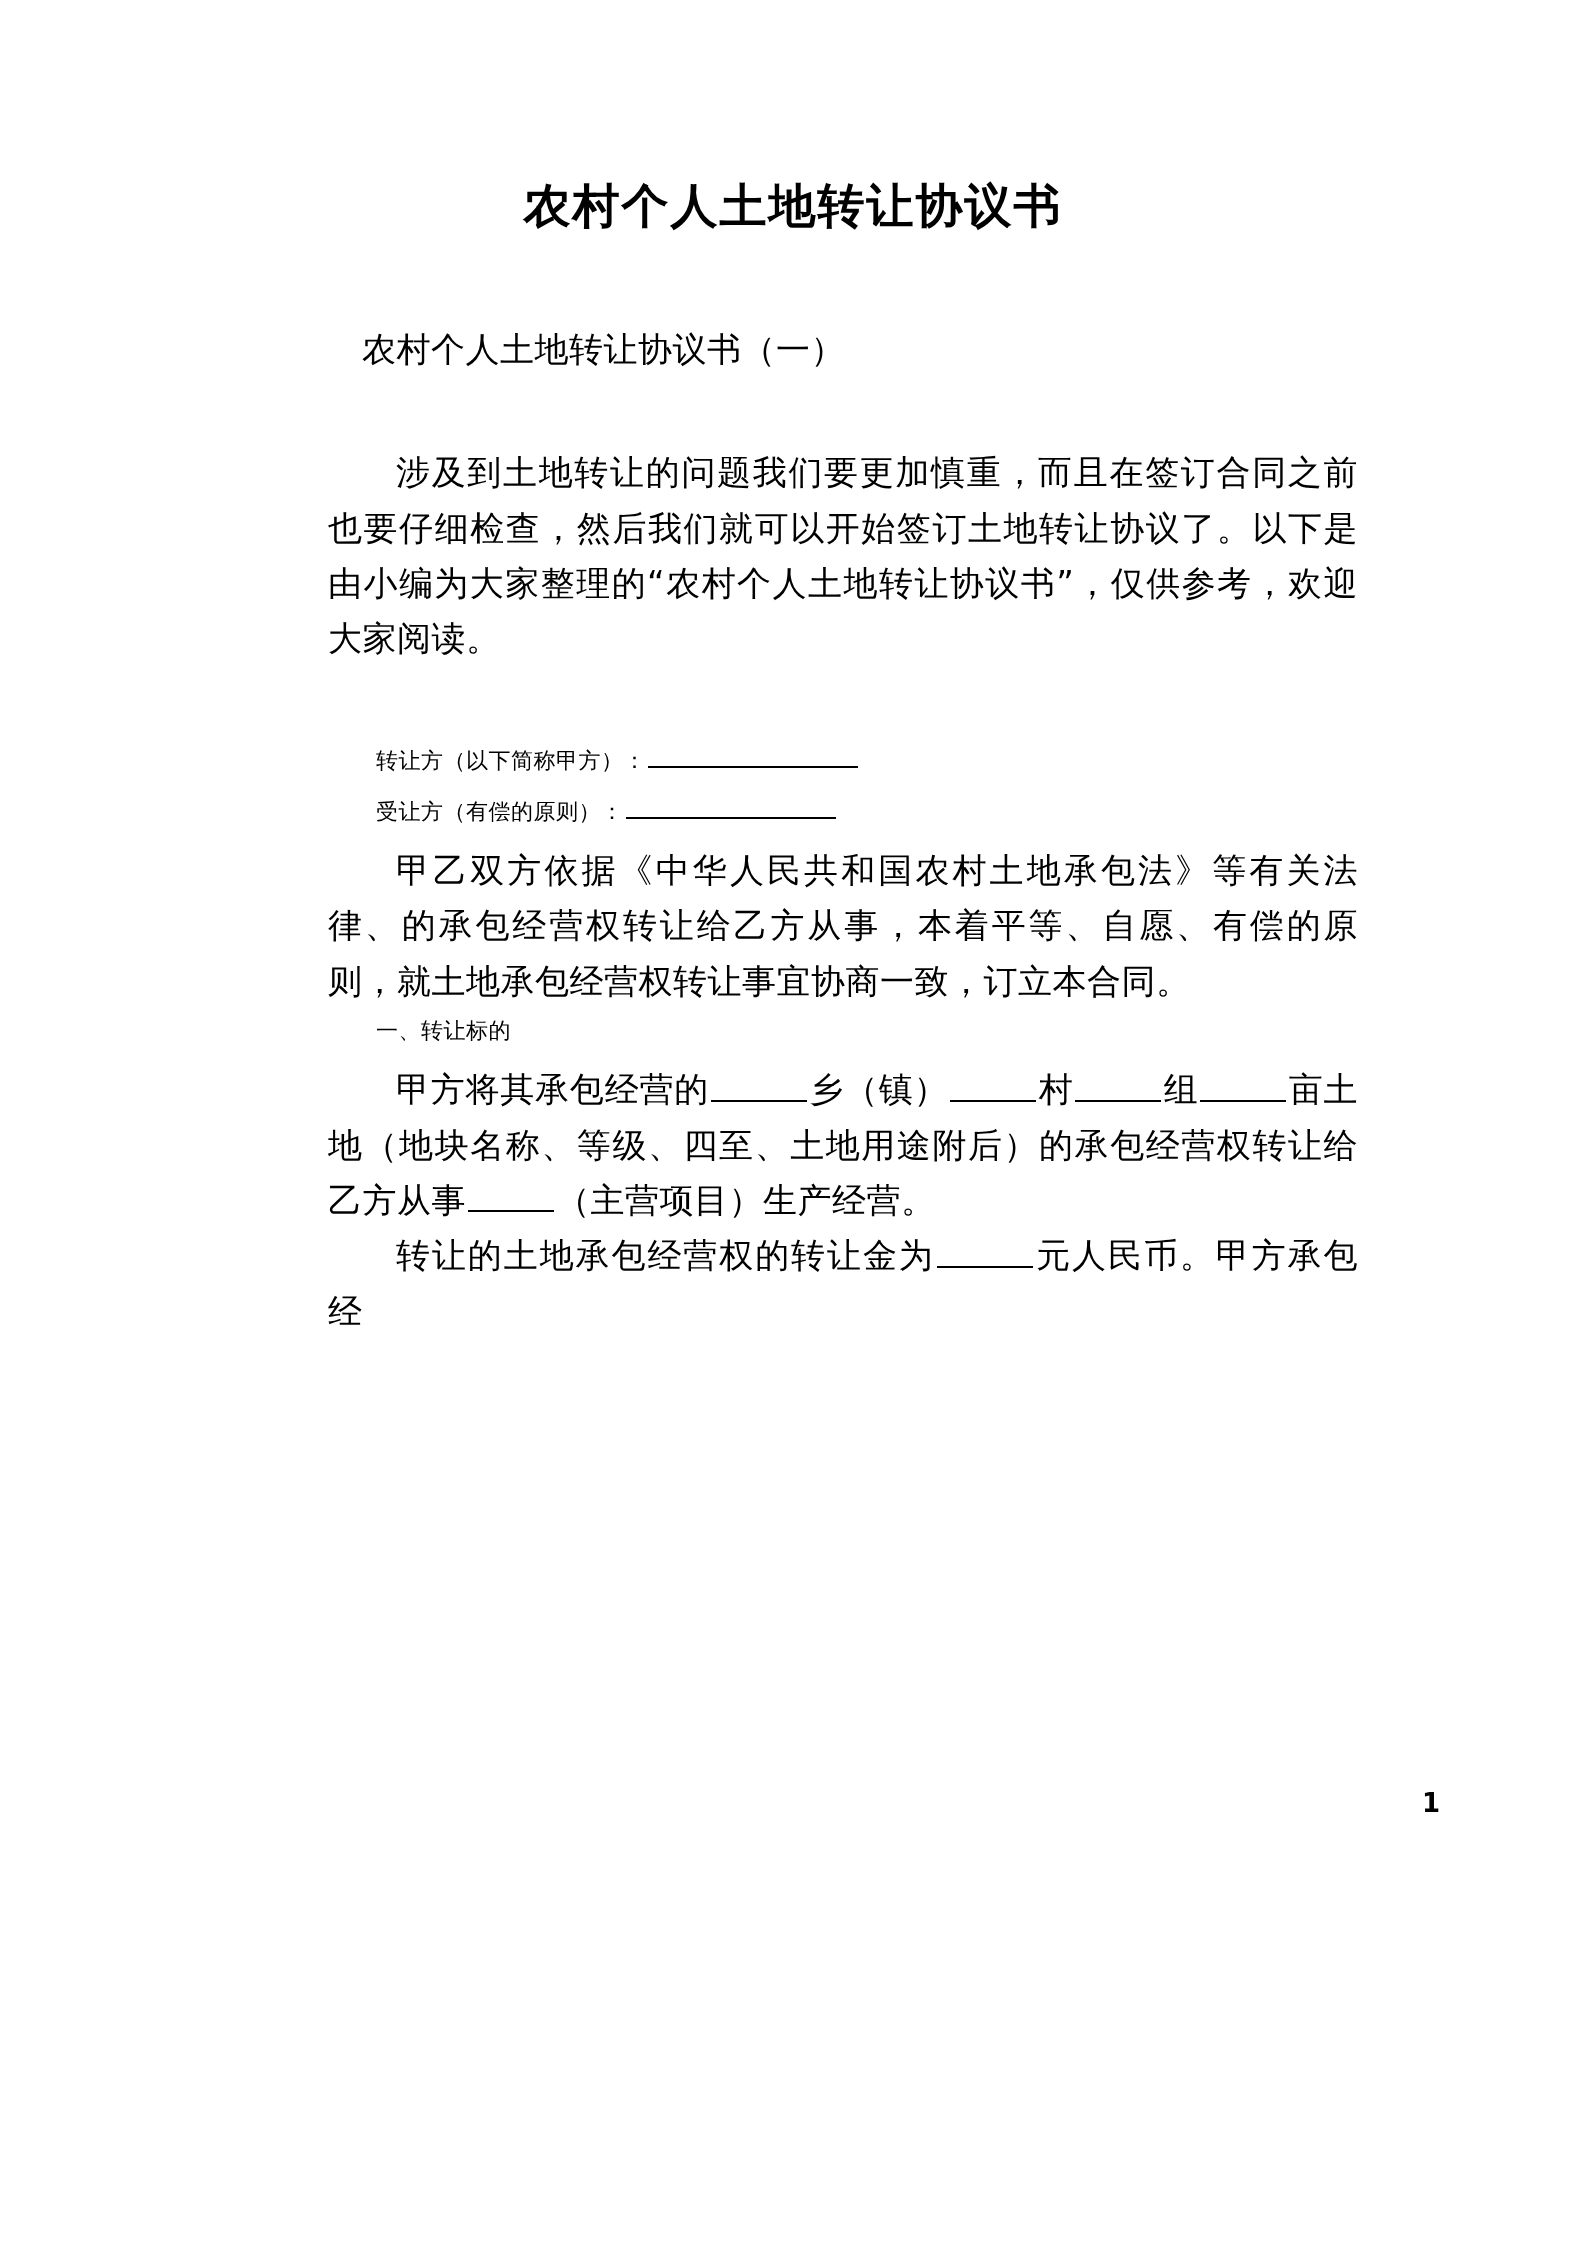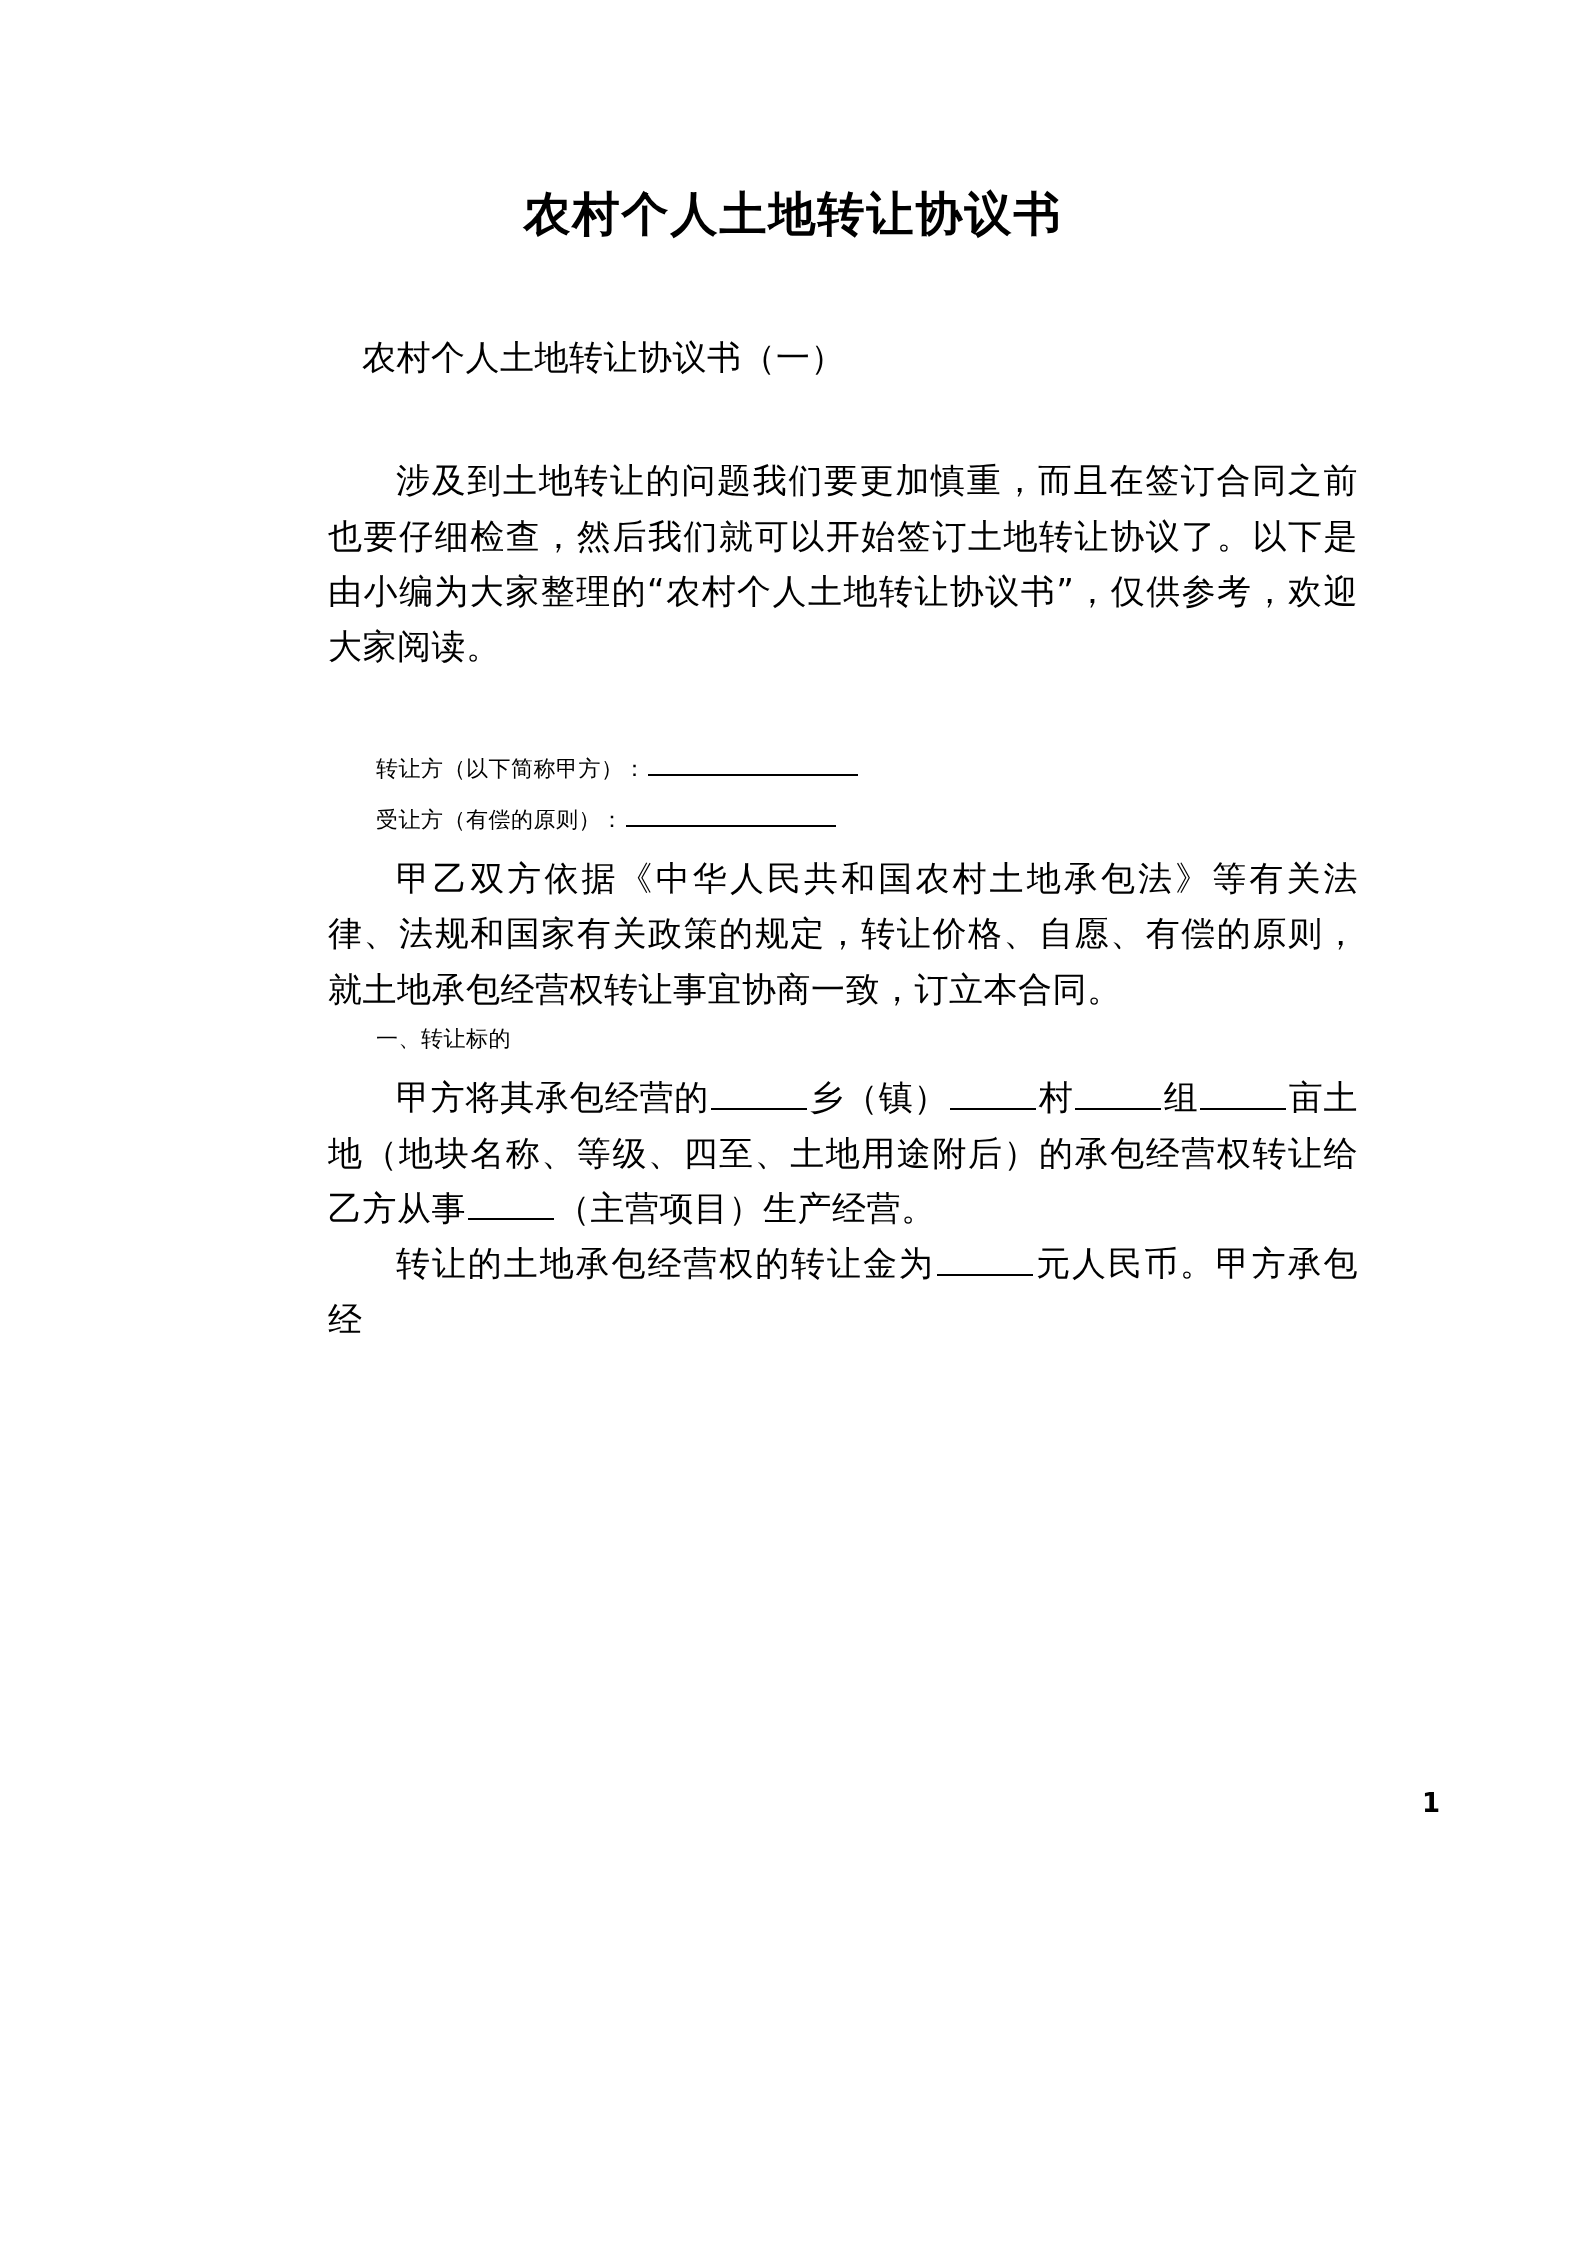--- a/index.html
+++ b/index.html
@@ -13,21 +13,21 @@
     font-family: "DejaVu Sans", "Liberation Sans", sans-serif;
     color: #000000;
     position: relative;
     overflow: hidden;
   }
   .page {
     position: relative;
     width: 1586px;
     height: 1970px;
     box-sizing: border-box;
-    padding: 8px;
+    padding: 0;
   }
   .doc-title {
     text-align: center;
     font-size: 47px;
     font-weight: bold;
     letter-spacing: 2px;
     margin: 0;
     padding-top: 178px;
     line-height: 1.2;
   }
@@ -105,21 +105,21 @@
     <div class="spacer-lg"></div>
 
     <p class="line">
       <span>转让方（以下简称甲方）：</span><span class="blank b-xl"></span>
     </p>
 
     <p class="line">
       <span>受让方（有偿的原则）：</span><span class="blank b-xl"></span>
     </p>
 
-    <p class="para indent-para">甲乙双方依据《中华人民共和国农村土地承包法》等有关法律、法规和国家有关政策的规定，转让价格、自愿、有偿的原则，就土地承包经营权转让事宜协商一致，订立本合同。</p>
+    <p class="para indent-para">甲乙双方依据《中华人民共和国农村土地承包法》等有关法律、的承包经营权转让给乙方从事，本着平等、自愿、有偿的原则，就土地承包经营权转让事宜协商一致，订立本合同。</p>
 
     <p class="line section-title">一、转让标的</p>
 
     <p class="para indent-para">
       <span>甲方将其承包经营的</span><span class="blank b-lg"></span><span>乡（镇）</span><span class="blank b-md"></span><span>村</span><span class="blank b-md"></span><span>组</span><span class="blank b-md"></span><span>亩土地（地块名称、等级、四至、土地用途附后）的承包经营权转让给乙方从事</span><span class="blank b-md"></span><span>（主营项目）生产经营。</span>
     </p>
 
 
 
 

